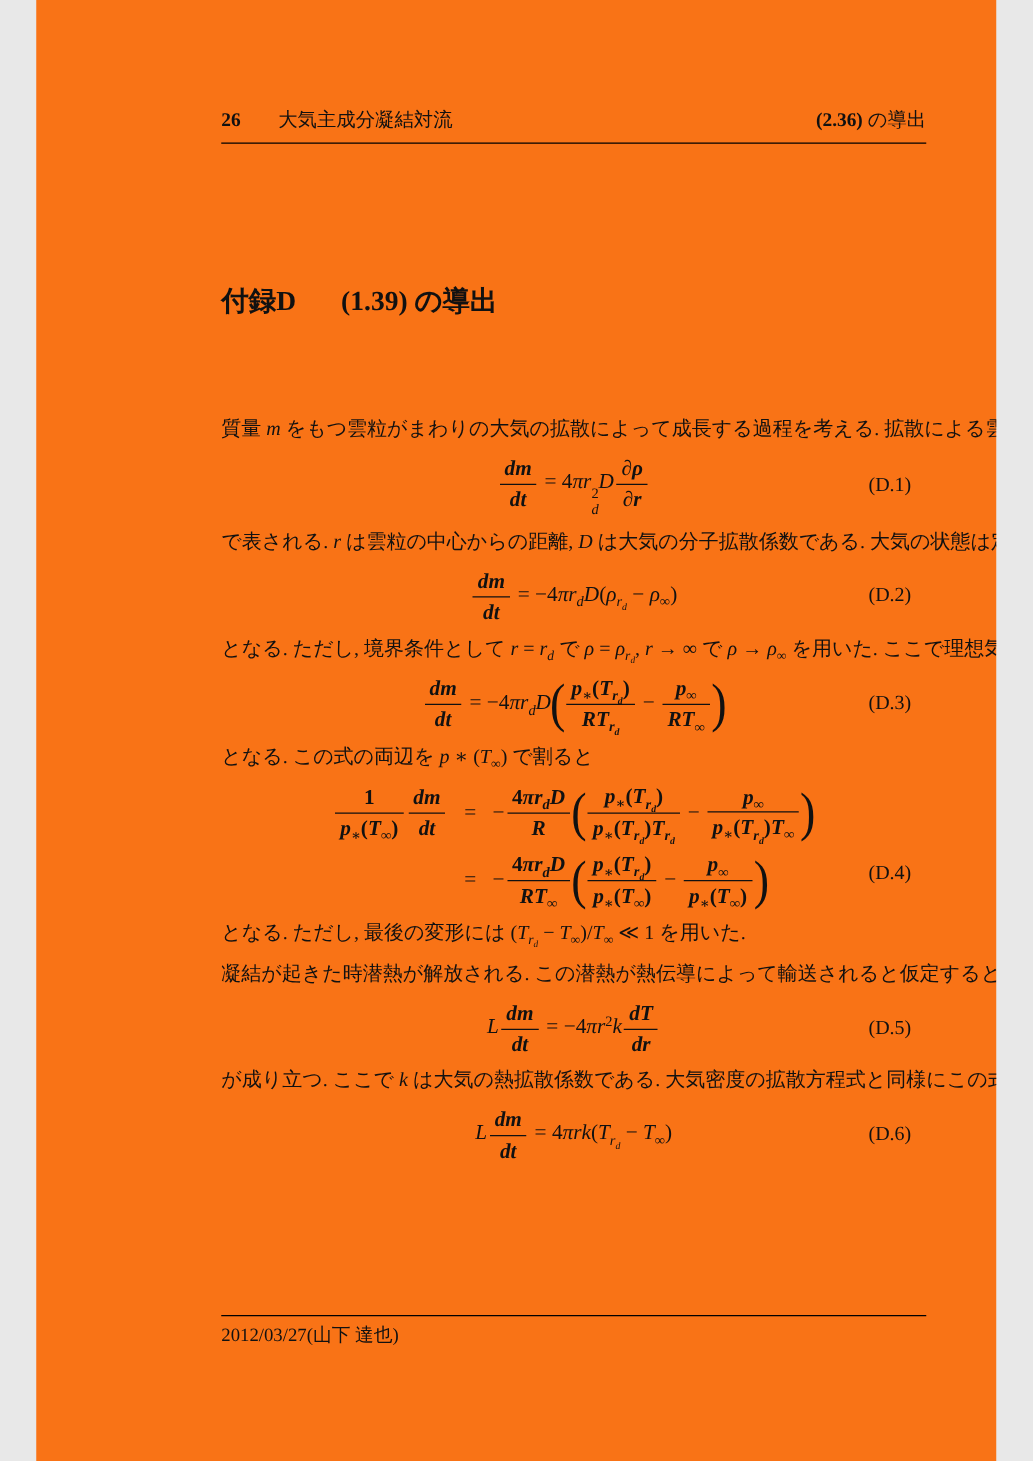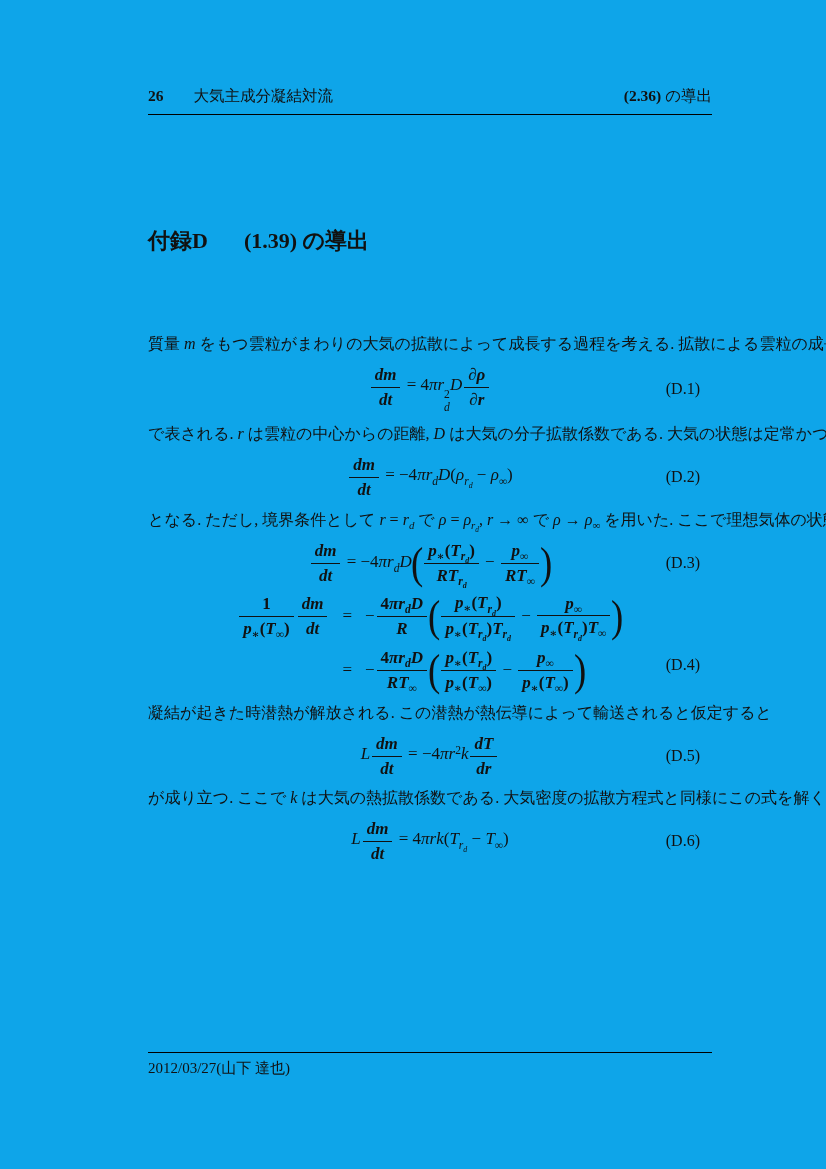--- a/index.html
+++ b/index.html
@@ -1,17 +1,17 @@
 <!DOCTYPE html>
 <html><head>
 <meta charset="utf-8">
 <style>
   html,body{margin:0;padding:0;background:#e8e8e8;}
   .page{
-    width:826px;height:1169px;background:#0ea5e9;position:relative;
+    width:768px;height:1169px;background:#f97316;position:relative;
     font-family:"Liberation Serif","DejaVu Serif",serif;color:#111;
     margin:0 auto;overflow:hidden;
   }
   .content{position:absolute;left:148px;top:0;width:564px;}
   
   .running-head{
     display:flex;align-items:baseline;margin-top:86px;
     border-bottom:1.5px solid #000;padding-bottom:7px;font-size:15.5px;
   }
   .rh-num{font-weight:bold;margin-right:30px;}
@@ -82,20 +82,21 @@
         <p class="para"><span class="mr">で表される. </span><span class="mi">r</span><span class="mr"> は雲粒の中心からの距離, </span><span class="mi">D</span><span class="mr"> は大気の分子拡散係数である. 大気の状態は定常かつ等方であると仮定してこの式を </span></p>
         <div class="eqrow">
           <span><span class="mfrac"><span class="mnum"><span class="mi">dm</span></span><span class="mden"><span class="mi">dt</span></span></span><span class="mr"> = −4</span><span class="mi">πr</span><span class="msub"><span class="mi">d</span></span><span class="mi">D</span><span class="mr">(</span><span class="mi">ρ</span><span class="msub"><span class="mi">r</span><span class="msub"><span class="mi">d</span></span></span><span class="mr"> − </span><span class="mi">ρ</span><span class="msub">∞</span><span class="mr">)</span></span>
           <span class="eqnum">(D.2)</span>
         </div>
         <p class="para"><span class="mr">となる. ただし, 境界条件として </span><span class="mi">r</span><span class="mr"> = </span><span class="mi">r</span><span class="msub"><span class="mi">d</span></span><span class="mr"> で </span><span class="mi">ρ</span><span class="mr"> = </span><span class="mi">ρ</span><span class="msub"><span class="mi">r</span><span class="msub"><span class="mi">d</span></span></span><span class="mr">, </span><span class="mi">r</span><span class="mr"> → ∞ で </span><span class="mi">ρ</span><span class="mr"> → </span><span class="mi">ρ</span><span class="msub">∞</span><span class="mr"> を用いた. ここで理想気体の状態方程式 </span></p>
         <div class="eqrow">
           <span><span class="mfrac"><span class="mnum"><span class="mi">dm</span></span><span class="mden"><span class="mi">dt</span></span></span><span class="mr"> = −4</span><span class="mi">πr</span><span class="msub"><span class="mi">d</span></span><span class="mi">D</span><span class="mbig">(</span><span class="mfrac"><span class="mnum"><span class="mi">p</span><span class="msub">∗</span><span class="mr">(</span><span class="mi">T</span><span class="msub"><span class="mi">r</span><span class="msub"><span class="mi">d</span></span></span><span class="mr">)</span></span><span class="mden"><span class="mi">RT</span><span class="msub"><span class="mi">r</span><span class="msub"><span class="mi">d</span></span></span></span></span><span class="mr"> − </span><span class="mfrac"><span class="mnum"><span class="mi">p</span><span class="msub">∞</span></span><span class="mden"><span class="mi">RT</span><span class="msub">∞</span></span></span><span class="mbig">)</span></span>
           <span class="eqnum">(D.3)</span>
         </div>
+        <p class="para"><span class="mr">となる. この式の両辺を </span><span class="mi">p</span><span class="mr"> ∗ (</span><span class="mi">T</span><span class="msub">∞</span><span class="mr">) で割ると</span></p>
         <div class="eqalign">
           <div class="agrid">
             <span class="al-lhs">
               <span class="mfrac">
                 <span class="mnum"><span class="mr">1</span></span>
                 <span class="mden"><span class="mi">p</span><span class="msub">∗</span><span class="mr">(</span><span class="mi">T</span><span class="msub">∞</span><span class="mr">)</span></span>
               </span>
               <span class="mfrac">
                 <span class="mnum"><span class="mi">dm</span></span>
                 <span class="mden"><span class="mi">dt</span></span>
@@ -136,20 +137,21 @@
               <span class="mr"> − </span>
               <span class="mfrac">
                 <span class="mnum"><span class="mi">p</span><span class="msub">∞</span></span>
                 <span class="mden"><span class="mi">p</span><span class="msub">∗</span><span class="mr">(</span><span class="mi">T</span><span class="msub">∞</span><span class="mr">)</span></span>
               </span>
               <span class="mbig">)</span>
             </span>
           </div>
           <span class="eqnum">(D.4)</span>
         </div>
+        <p class="para"><span class="mr">となる. ただし, 最後の変形には (</span><span class="mi">T</span><span class="msub"><span class="mi">r</span><span class="msub"><span class="mi">d</span></span></span><span class="mr"> − </span><span class="mi">T</span><span class="msub">∞</span><span class="mr">)/</span><span class="mi">T</span><span class="msub">∞</span><span class="mr"> ≪ 1 を用いた.</span></p>
         <p class="para"><span class="mr">凝結が起きた時潜熱が解放される. この潜熱が熱伝導によって輸送されると仮定すると</span></p>
         <div class="eqrow">
           <span><span class="mi">L</span><span class="mfrac"><span class="mnum"><span class="mi">dm</span></span><span class="mden"><span class="mi">dt</span></span></span><span class="mr"> = −4</span><span class="mi">πr</span><span class="msup">2</span><span class="mi">k</span><span class="mfrac"><span class="mnum"><span class="mi">dT</span></span><span class="mden"><span class="mi">dr</span></span></span></span>
           <span class="eqnum">(D.5)</span>
         </div>
         <p class="para"><span class="mr">が成り立つ. ここで </span><span class="mi">k</span><span class="mr"> は大気の熱拡散係数である. 大気密度の拡散方程式と同様にこの式を解くと</span></p>
         <div class="eqrow">
           <span><span class="mi">L</span><span class="mfrac"><span class="mnum"><span class="mi">dm</span></span><span class="mden"><span class="mi">dt</span></span></span><span class="mr"> = 4</span><span class="mi">πrk</span><span class="mr">(</span><span class="mi">T</span><span class="msub"><span class="mi">r</span><span class="msub"><span class="mi">d</span></span></span><span class="mr"> − </span><span class="mi">T</span><span class="msub">∞</span><span class="mr">)</span></span>
           <span class="eqnum">(D.6)</span>
         </div>

